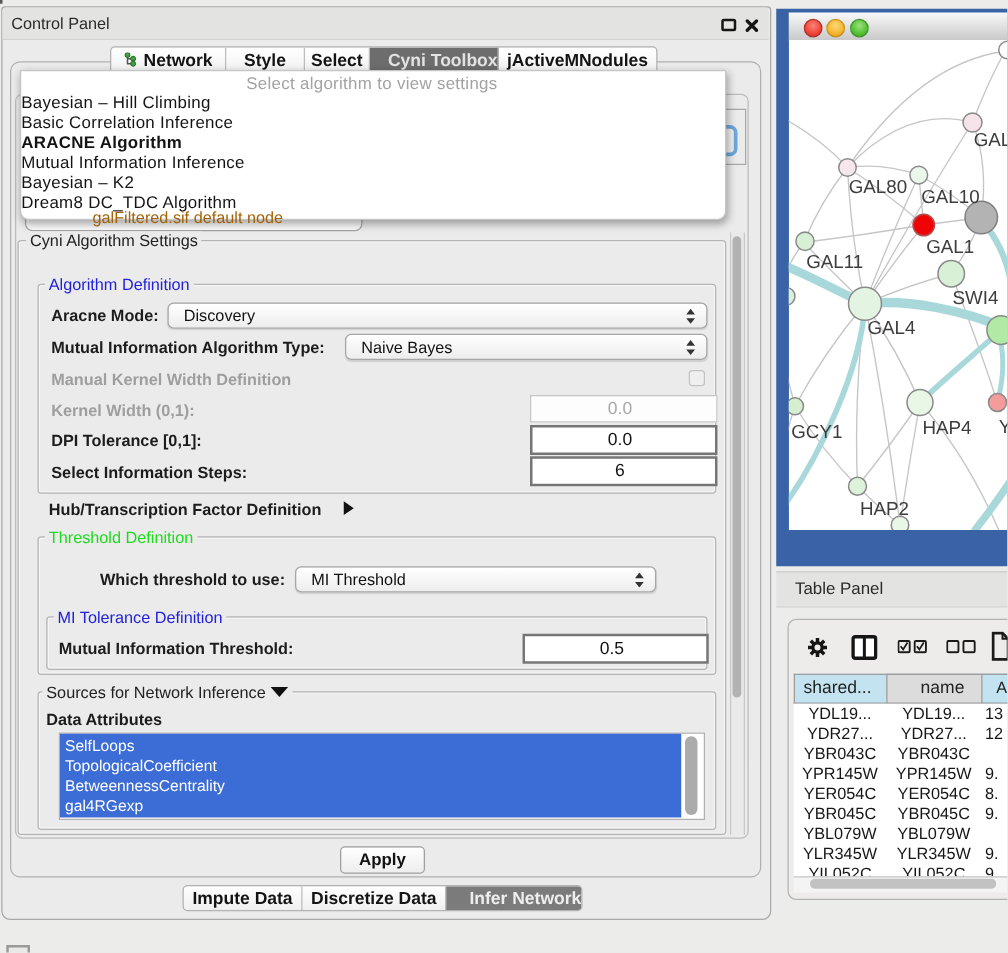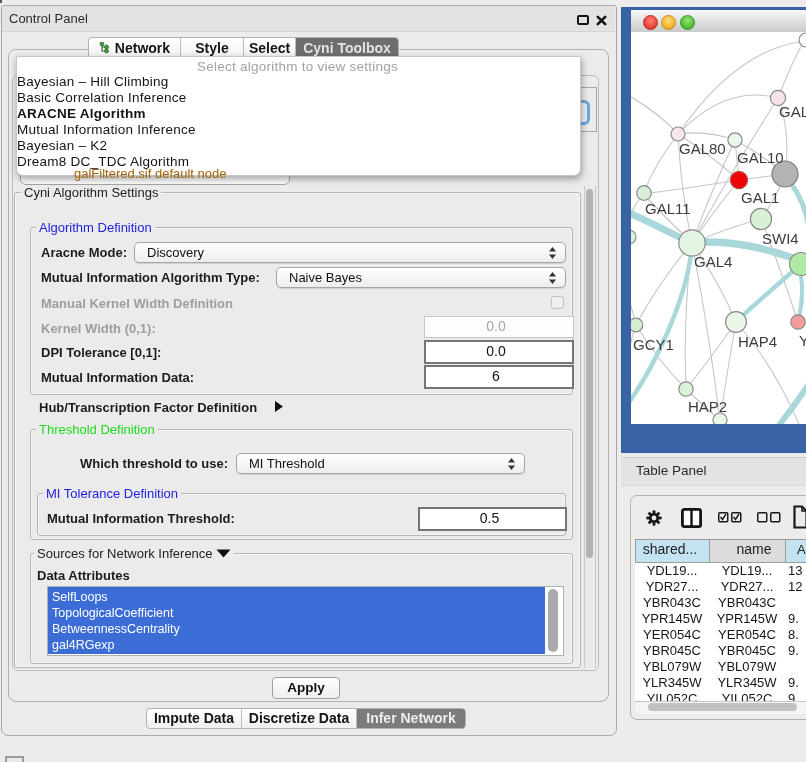--- a/index.html
+++ b/index.html
@@ -10,21 +10,21 @@
   .lbl.dis{color:#9e9e9e;}
   .grp{position:absolute;border:1px solid #b5b5b5;border-radius:3px;box-shadow:inset 0 0 0 1px rgba(255,255,255,0.55);}
   .gtitle{position:absolute;font-size:13px;background:#ebebeb;padding:0 3px;white-space:nowrap;color:#222;}
   .combo{position:absolute;border:1px solid #a6a6a6;border-radius:5px;background:linear-gradient(#ffffff,#ededed);box-shadow:0 1px 1px rgba(0,0,0,0.12);font-size:13px;color:#111;}
   .combo .ct{position:absolute;left:12px;top:2px;white-space:nowrap;}
   .combo svg{position:absolute;right:8px;top:50%;margin-top:-6px;}
   .tf{position:absolute;background:#fff;font-size:14px;color:#111;text-align:center;}
   .seg{position:absolute;display:flex;height:22px;border:1px solid #b2b2b2;border-radius:4px;background:linear-gradient(#ffffff,#f0f0f0);overflow:hidden;}
   .seg .s{height:22px;line-height:21px;font-size:14px;font-weight:bold;color:#141414;text-align:center;border-right:1px solid #bcbcbc;}
   .seg .s:last-child{border-right:none;}
-  .seg .sel{background:#6d6d6d;color:#e3e3e3;}
+  .seg .sel{background:#6d6d6d;color:#e3e3e3;text-align:right;}
 </style>
 </head>
 <body>
 
 <div class="abs" style="left:0;top:0;width:2px;height:3px;background:#555;"></div>
 
 <div class="abs" style="left:1px;top:5px;width:614px;height:729px;background:#ebebeb;border:1px solid #a9a9a9;border-radius:3px 3px 7px 7px;">
 </div>
 
 <div class="abs" style="left:2px;top:6px;width:613px;height:25px;background:#e3e3e1;border-bottom:1px solid #d2d2d0;border-radius:3px 3px 0 0;"></div>
@@ -42,20 +42,21 @@
 <div class="seg" style="left:88px;top:37px;">
   <div class="s" style="width:91px;"><svg width="12" height="12" viewBox="0 0 12 12" style="vertical-align:-1px;">
         <path d="M3 2 L3 9 L6 9 M3 5 L6 5" stroke="#555" stroke-width="1.2" fill="none"></path>
         <circle cx="3" cy="2" r="2" fill="#3fa23f" stroke="#1c641c" stroke-width="0.7"></circle>
         <circle cx="7.5" cy="5" r="2" fill="#3fa23f" stroke="#1c641c" stroke-width="0.7"></circle>
         <circle cx="7.5" cy="9" r="2" fill="#3fa23f" stroke="#1c641c" stroke-width="0.7"></circle>
       </svg> Network</div>
   <div class="s" style="width:62px;">Style</div>
   <div class="s" style="width:51px;">Select</div>
   <div class="s sel" style="width:102px;">Cyni Toolbox</div>
+  <div class="s" style="width:126px;">jActiveMNodules</div>
 </div>
 
 <div class="abs" style="left:20px;top:160px;width:268px;height:23px;border:1px solid #a5a5a5;border-radius:6px;background:#fbfbfb;"></div>
 <div class="abs" style="left:558px;top:87px;width:37px;height:43px;border:1px solid #a8a8a8;background:#ebebeb;"></div>
 <div class="abs" style="left:560px;top:100px;width:24px;height:19px;border:3px solid #6da7de;border-radius:6px;background:#f0f0f0;"></div>
 
 <div class="abs" style="left:584px;top:186px;width:10px;height:482px;background:#eaeaea;border-left:1px solid #c9c9c9;border-right:1px solid #c9c9c9;"></div>
 <div class="abs" style="left:585.5px;top:189px;width:7px;height:369px;background:#b2b2b2;border-radius:4px;"></div>
 
 <div class="grp" style="left:14px;top:192px;width:565px;height:474px;"></div>
@@ -84,21 +85,21 @@
 
 <div class="lbl dis" style="left:41px;top:296px;">Manual Kernel Width Definition</div>
 <div class="abs" style="left:551px;top:296px;width:11px;height:11px;border:1px solid #c2c2c2;border-radius:3px;background:#efefef;"></div>
 
 <div class="lbl dis" style="left:41px;top:321px;">Kernel Width (0,1):</div>
 <div class="tf" style="left:424px;top:316px;width:142px;height:19px;border:1px solid #c6c6c6;color:#a8a8a8;padding:1px 6px 0 0;background:#fdfdfd;">0.0</div>
 
 <div class="lbl" style="left:41px;top:345px;">DPI Tolerance [0,1]:</div>
 <div class="tf" style="left:424px;top:340px;width:140px;height:19px;border:2px solid #757575;padding:1px 6px 0 0;">0.0</div>
 
-<div class="lbl" style="left:41px;top:370px;">Mutual Information Data:</div>
+<div class="lbl" style="left:41px;top:370px;">Select Information Steps:</div>
 <div class="tf" style="left:424px;top:365px;width:140px;height:19px;border:2px solid #757575;padding:1px 6px 0 0;">6</div>
 
 <div class="lbl" style="left:39px;top:400px;">Hub/Transcription Factor Definition</div>
 <svg class="abs" style="left:273px;top:400px;" width="12" height="13" viewBox="0 0 12 13">
     <path d="M2 1 L10 6.5 L2 12 Z" fill="#111"></path>
   </svg>
 
 <div class="grp" style="left:30px;top:429px;width:541px;height:109px;"></div>
 <div class="gtitle" style="left:36px;top:422px;color:#1bdb1b;">Threshold Definition</div>
 

